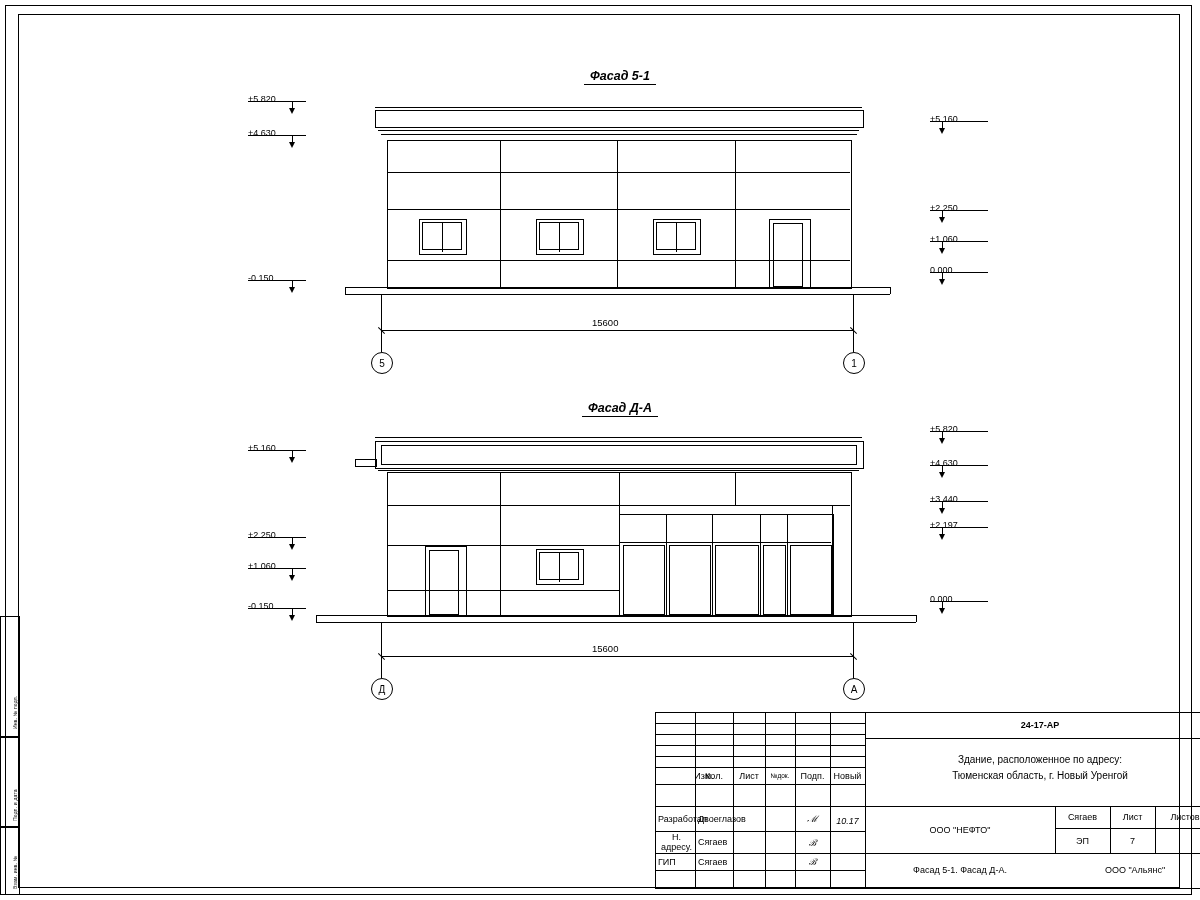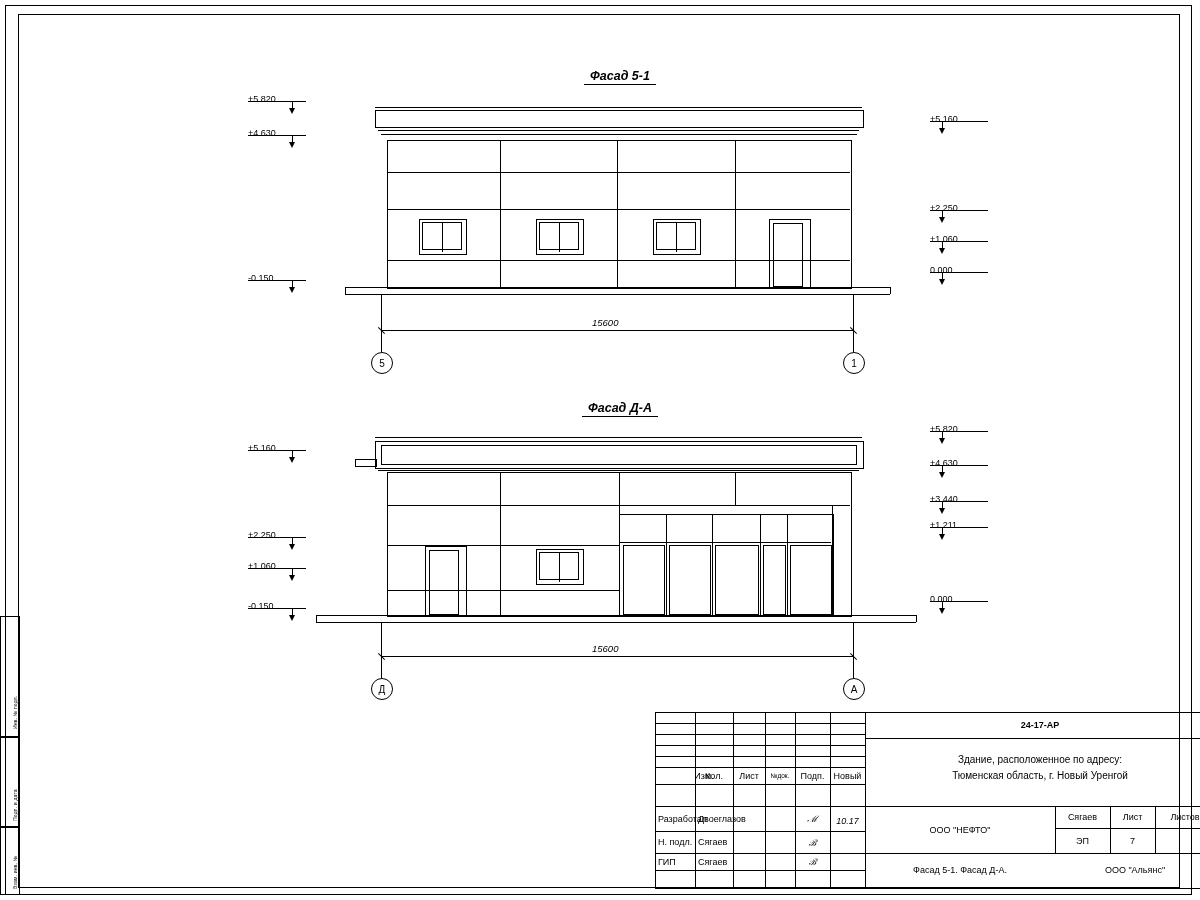--- a/index.html
+++ b/index.html
@@ -29,21 +29,21 @@
     transform:rotate(-90deg);
     white-space:nowrap;
     font-size:5px;
     letter-spacing:.2px;
   }
   .abs{position:absolute;}
   .ttl{font-style:italic;font-weight:bold;font-size:12.5px;text-align:center;margin-top:11px;}
   .ttl-underline{border-bottom:1px solid #000;display:inline-block;padding:0 6px 1px 6px;}
 
   .lbl{font-size:9px;white-space:nowrap;}
-  .lbl-dim{font-size:9.5px;white-space:nowrap;font-style:italic;}
+  .lbl-dim{font-size:9.5px;white-space:nowrap;}
 
   
   .hl{position:absolute;height:0;border-top:1px solid #000;}
   .vl{position:absolute;width:0;border-left:1px solid #000;}
   .box{position:absolute;border:1px solid #000;}
   .box2{position:absolute;border:1.4px solid #000;}
   .arrow-d{position:absolute;width:0;height:0;border-left:3px solid transparent;border-right:3px solid transparent;border-top:6px solid #000;}
   .arrow-stem{position:absolute;width:0;border-left:1px solid #000;}
 
   
@@ -266,21 +266,21 @@
     <div class="arrow-stem" style="left:12px;top:13px;height:9px;"></div>
     <div class="arrow-d" style="left:9px;top:20px;"></div>
   </div>
   <div class="abs" style="left:930px;top:488px;">
     <span class="lbl">+3.440</span>
     <div class="hl" style="left:0px;top:13px;width:58px;"></div>
     <div class="arrow-stem" style="left:12px;top:13px;height:9px;"></div>
     <div class="arrow-d" style="left:9px;top:20px;"></div>
   </div>
   <div class="abs" style="left:930px;top:514px;">
-    <span class="lbl">+1.211</span>
+    <span class="lbl">+2.197</span>
     <div class="hl" style="left:0px;top:13px;width:58px;"></div>
     <div class="arrow-stem" style="left:12px;top:13px;height:9px;"></div>
     <div class="arrow-d" style="left:9px;top:20px;"></div>
   </div>
   <div class="abs" style="left:930px;top:588px;">
     <span class="lbl">0.000</span>
     <div class="hl" style="left:0px;top:13px;width:58px;"></div>
     <div class="arrow-stem" style="left:12px;top:13px;height:9px;"></div>
     <div class="arrow-d" style="left:9px;top:20px;"></div>
   </div>
@@ -336,21 +336,21 @@
     <div class="cell tiny" style="left:78px;top:55px;width:32px;height:17px;">Лист</div>
     <div class="cell" style="left:110px;top:55px;width:30px;height:17px;font-size:6.5px;">№док.</div>
     <div class="cell tiny" style="left:140px;top:55px;width:35px;height:17px;">Подп.</div>
     <div class="cell tiny" style="left:175px;top:55px;width:35px;height:17px;">Новый</div>
 
     <div class="cell cl tiny" style="left:0;top:94px;width:40px;height:25px;">Разработал</div>
     <div class="cell cl tiny" style="left:40px;top:94px;width:38px;height:25px;">Двоеглазов</div>
     <div class="cell sig" style="left:140px;top:94px;width:35px;height:25px;">ℳ</div>
     <div class="cell tiny" style="left:175px;top:100px;width:35px;height:17px;font-style:italic;">10.17</div>
 
-    <div class="cell cl tiny" style="left:0;top:119px;width:40px;height:22px;">Н. подл.</div>
+    <div class="cell cl tiny" style="left:0;top:119px;width:40px;height:22px;">Н. адресу.</div>
     <div class="cell cl tiny" style="left:40px;top:119px;width:38px;height:22px;">Сягаев</div>
     <div class="cell sig" style="left:140px;top:119px;width:35px;height:22px;">ℬ</div>
 
     <div class="cell cl tiny" style="left:0;top:141px;width:40px;height:17px;">ГИП</div>
     <div class="cell cl tiny" style="left:40px;top:141px;width:38px;height:17px;">Сягаев</div>
     <div class="cell sig" style="left:140px;top:141px;width:35px;height:17px;">ℬ</div>
 
     <div class="cell big" style="left:210px;top:0;width:350px;height:26px;font-weight:bold;">24-17-АР</div>
 
     <div class="cell" style="left:210px;top:40px;width:350px;height:14px;font-size:10px;">Здание, расположенное по адресу:</div>

